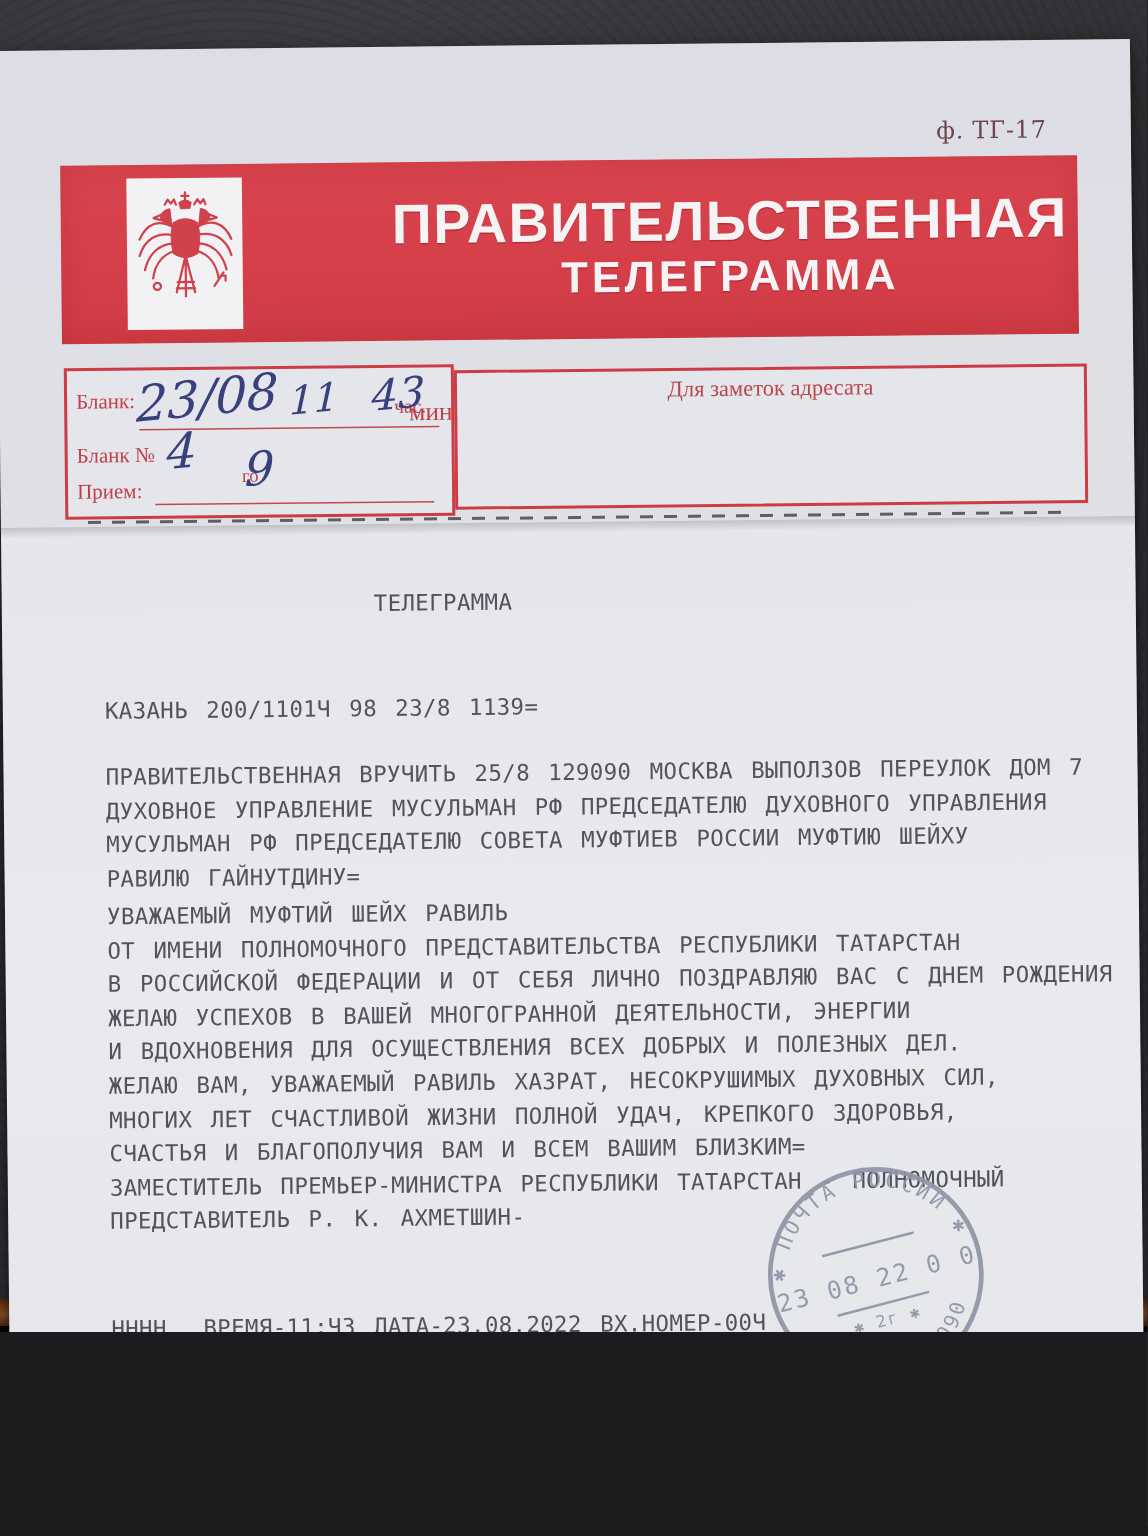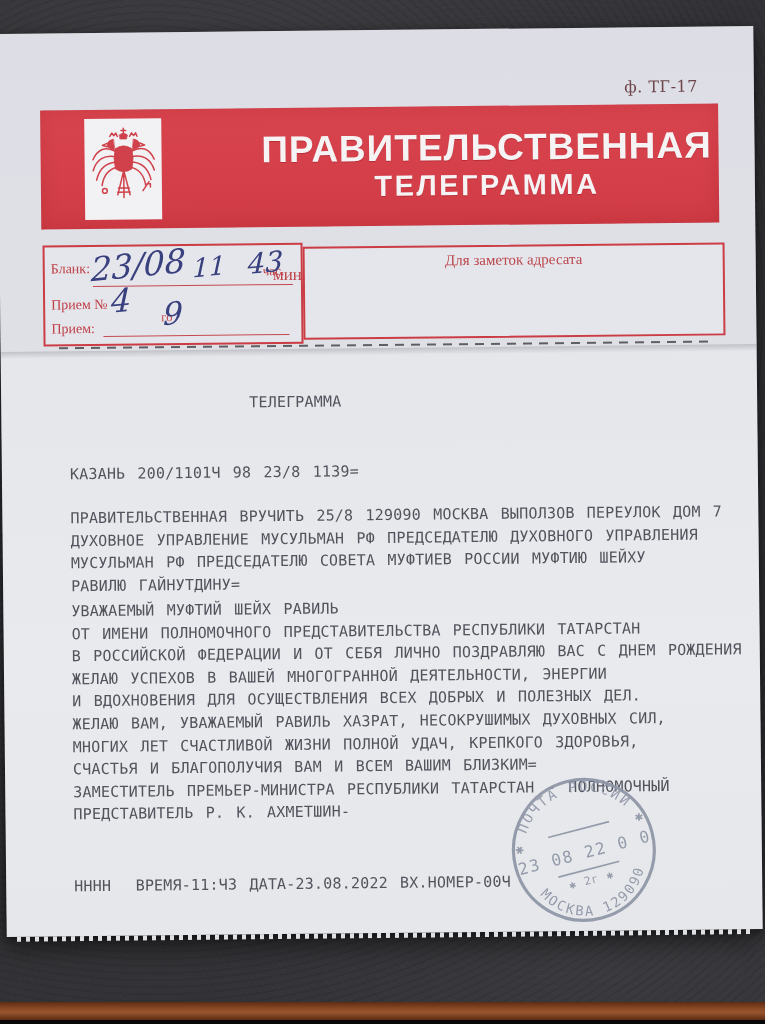--- a/index.html
+++ b/index.html
@@ -1,16 +1,16 @@
 <!DOCTYPE html>
 <html><head>
 <meta charset="utf-8">
 <style>
   html,body{margin:0;padding:0;background:#1c1c1e;}
-  .scene{position:relative;width:765px;height:1024px;overflow:hidden;
+  .scene{position:relative;width:765px;height:888px;overflow:hidden;
     background:
       radial-gradient(900px 420px at 30% 8%, rgba(255,255,255,0.06), transparent 60%),
       radial-gradient(700px 300px at 80% 95%, rgba(255,255,255,0.04), transparent 60%),
       #333337;
     font-family:"DejaVu Sans","Liberation Sans",sans-serif;}
   .leather-texture{position:absolute;inset:0;opacity:.5;background:
       repeating-radial-gradient(circle at 20% 30%, rgba(0,0,0,.12) 0 2px, transparent 2px 7px),
       repeating-radial-gradient(circle at 70% 80%, rgba(255,255,255,.025) 0 1px, transparent 1px 6px);}
   .desk-wood{position:absolute;left:0;right:0;bottom:3px;height:19px;
     background:linear-gradient(180deg,#5e2c12,#8a4a26 35%,#96552e 55%,#55250f);}
@@ -132,21 +132,21 @@
     <div class="form-box box-left">
       <div class="form-label" style="left:6px;top:14px;">Бланк:</div>
       <div class="redline" style="left:48px;right:8px;top:39px;"></div>
       <div class="hand" style="left:46px;top:2px;font-size:33px;">23/08</div>
       <div class="form-label" style="left:116px;top:20px;font-size:12.5px;margin-top:44px;">го</div>
       <div class="hand" style="left:148px;top:8px;font-size:26px;">11</div>
       <div class="form-label" style="left:172px;top:18px;font-size:13px;padding-left:46px;">час.</div>
       <div class="hand" style="left:203px;top:4px;font-size:28px;">43</div>
       <div class="form-label" style="left:228px;top:20px;font-size:17px;">мин.</div>
 
-      <div class="form-label" style="left:6px;top:50px;">Прием №</div>
+      <div class="form-label" style="left:6px;top:50px;">Бланк №</div>
       <div class="hand" style="left:66px;top:38px;font-size:32px;">4</div>
 
       <div class="form-label" style="left:6px;top:74px;">Прием:</div>
       <div class="redline" style="left:58px;right:12px;top:89px;"></div>
       <div class="hand" style="left:118px;top:52px;font-size:31px;">9</div>
     </div>
 
     <div class="form-box box-right">
       <div class="notes-label">Для заметок адресата</div>
     </div>

